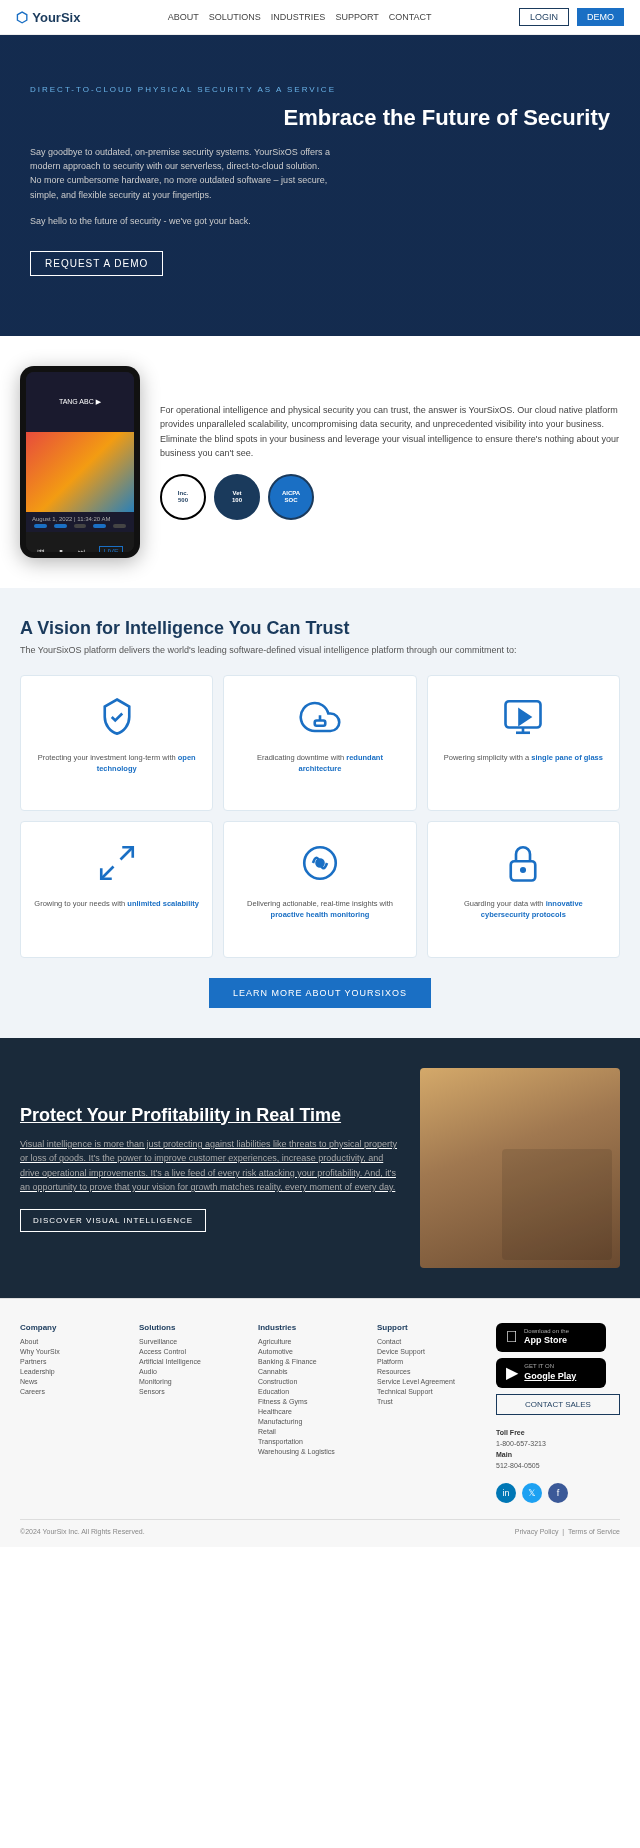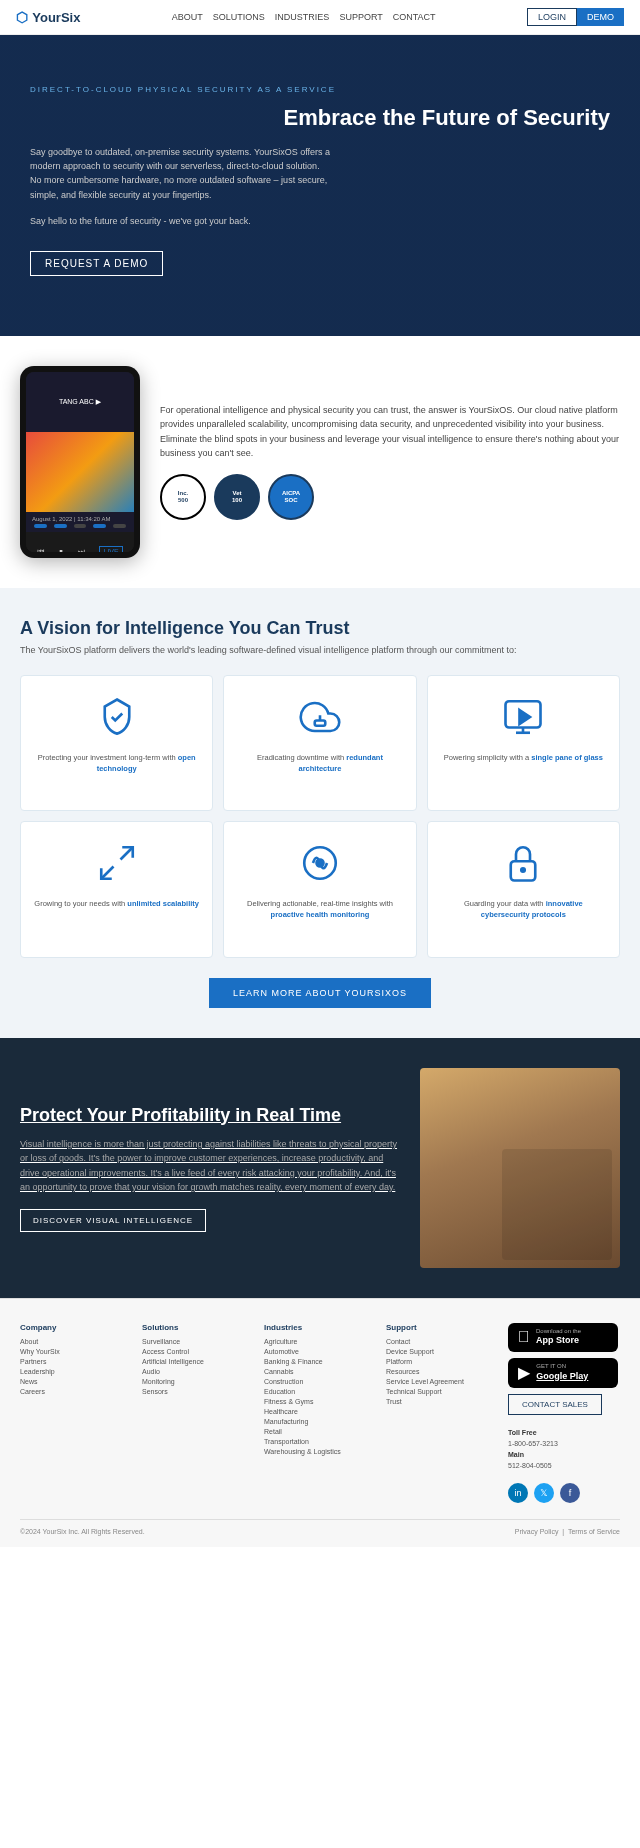--- a/index.html
+++ b/index.html
@@ -7,21 +7,21 @@
 
     
     nav {
       display: flex; align-items: center; justify-content: space-between;
       padding: 8px 16px; background: #fff; border-bottom: 1px solid #eee;
       position: sticky; top: 0; z-index: 100;
     }
     .nav-logo { font-weight: bold; font-size: 13px; color: #1a3a5c; display: flex; align-items: center; gap: 4px; }
     .nav-links { display: flex; gap: 10px; font-size: 9px; color: #444; }
     .nav-links span { cursor: pointer; }
-    .nav-actions { display: flex; gap: 0; justify-content: flex-end; }
+    .nav-actions { display: flex; gap: 8px; justify-content: flex-end; }
     .btn-login { border: 1px solid #1a3a5c; color: #1a3a5c; padding: 3px 10px; font-size: 9px; cursor: pointer; background: #fff; }
     .btn-demo { background: #1a6fc4; color: #fff; padding: 3px 10px; font-size: 9px; cursor: pointer; border: none; }
 
     
     .hero {
       background: linear-gradient(rgba(10,30,60,0.7), rgba(10,30,60,0.7)), #2a4a7a;
       color: #fff; padding: 50px 30px 60px;
       min-height: 240px;
     }
     .hero-tag { color: #6ab3e8; font-size: 8px; letter-spacing: 2px; margin-bottom: 10px; }
@@ -108,21 +108,21 @@
     .app-badge {
       background: #000; color: #fff; border-radius: 6px; padding: 5px 10px;
       display: flex; align-items: center; gap: 6px; cursor: pointer; width: 110px;
     }
     .app-badge-icon { font-size: 16px; }
     .app-badge-text { font-size: 7px; line-height: 1.3; }
     .app-badge-text .small { font-size: 6px; color: #aaa; }
     .contact-sales-btn {
       border: 1px solid #1a3a5c; color: #1a3a5c; padding: 5px 10px;
       font-size: 8px; cursor: pointer; background: transparent; text-align: center;
-      width: 94px;
+      width: 124px;
     }
     .footer-contact { font-size: 7px; color: #555; line-height: 1.6; margin-top: 6px; }
     .footer-contact strong { color: #333; }
     .social-icons { display: flex; gap: 6px; margin-top: 6px; }
     .social-icon {
       width: 20px; height: 20px; border-radius: 50%;
       display: flex; align-items: center; justify-content: center;
       font-size: 9px; cursor: pointer; color: #fff;
     }
     .si-linkedin { background: #0077b5; }

